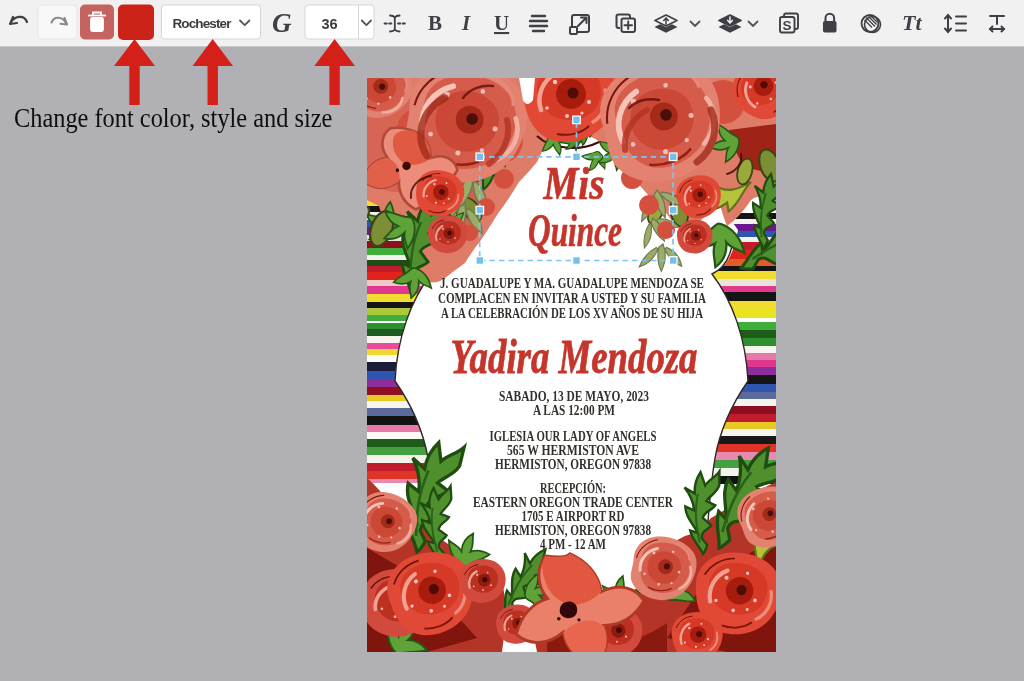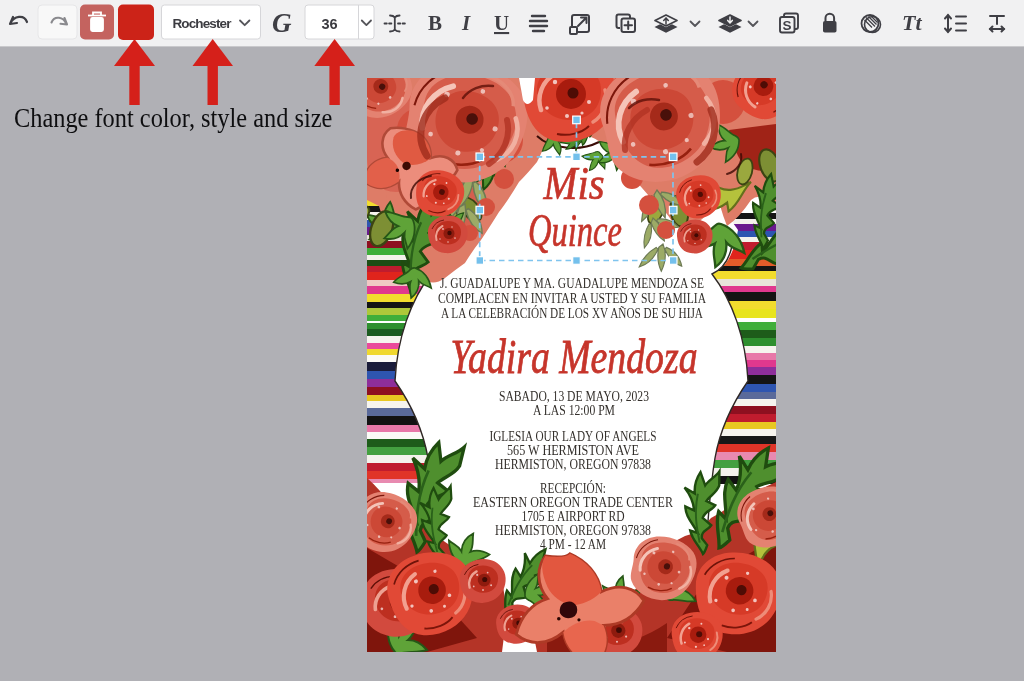--- a/index.html
+++ b/index.html
@@ -1,17 +1,17 @@
 <!DOCTYPE html>
 <html><head><meta charset="utf-8">
 <style>
 html,body{margin:0;padding:0;width:1024px;height:681px;overflow:hidden;background:#b0b0b5;-webkit-font-smoothing:antialiased;}
 #toolbar{position:absolute;left:0;top:0;}
 #note{position:absolute;left:14px;top:102px;font-family:"Liberation Serif",serif;font-size:28px;color:#0e0e10;white-space:nowrap;transform:scaleX(0.87);transform-origin:0 0;}
-#canvas{position:absolute;left:367px;top:78px;width:489px;height:574px;}
+#canvas{position:absolute;left:367px;top:78px;width:489px;height:574px;font-weight:bold;}
 </style></head>
 <body>
 <div id="toolbar">
 <svg width="1024" height="47" viewBox="0 0 1024 47" font-family="Liberation Sans, sans-serif">
 <rect width="1024" height="47" fill="#f1f1f2"></rect>
 <rect y="46" width="1024" height="1" fill="#c9c9cc"></rect>
 <path d="M13,17 L10,24 L17,23 M10.5,23 C14,16 24,14 27,22" stroke="#3f3f45" stroke-width="2.2" fill="none" stroke-linejoin="round" stroke-linecap="round"></path>
 <rect x="38" y="5" width="39" height="34" rx="4" fill="#f8f8f8" stroke="#e6e6e8"></rect>
 <path d="M64.5,18 L67,24.5 L60.5,23.8 M66.2,23.6 C63.5,17 54.5,15 51.5,22.5" stroke="#8a8a8e" stroke-width="2.1" fill="none" stroke-linejoin="round" stroke-linecap="round"></path>
 <rect x="80" y="4.5" width="34" height="35" rx="5" fill="#c4635f"></rect>

